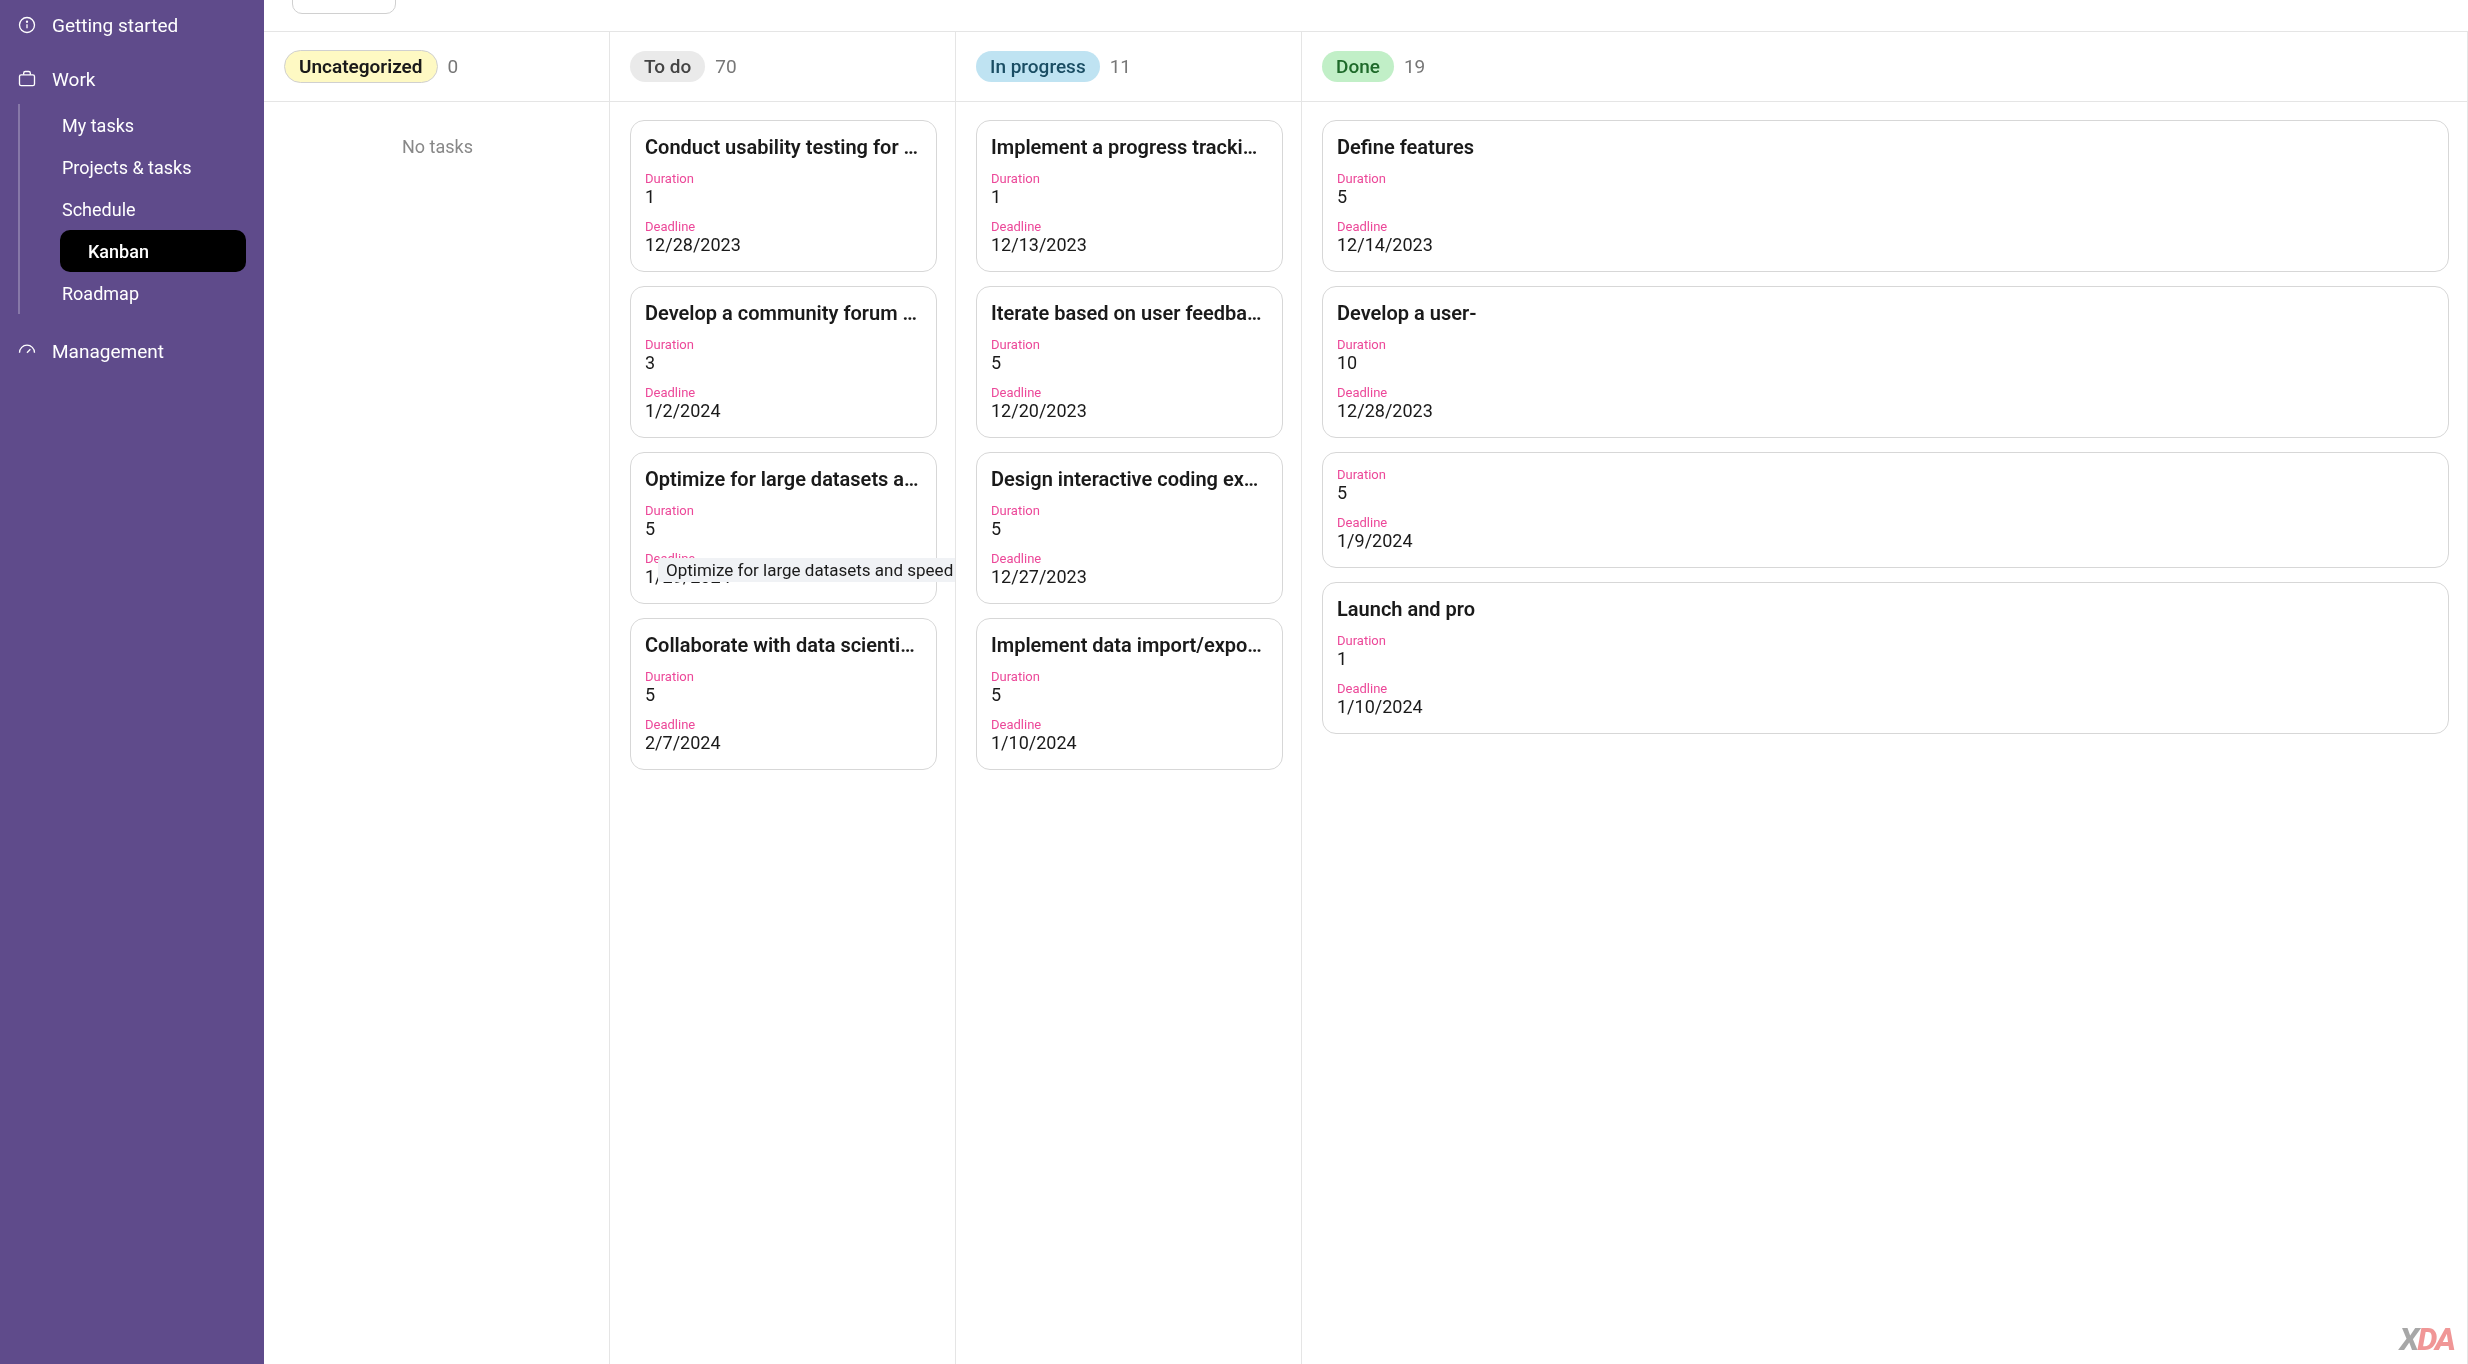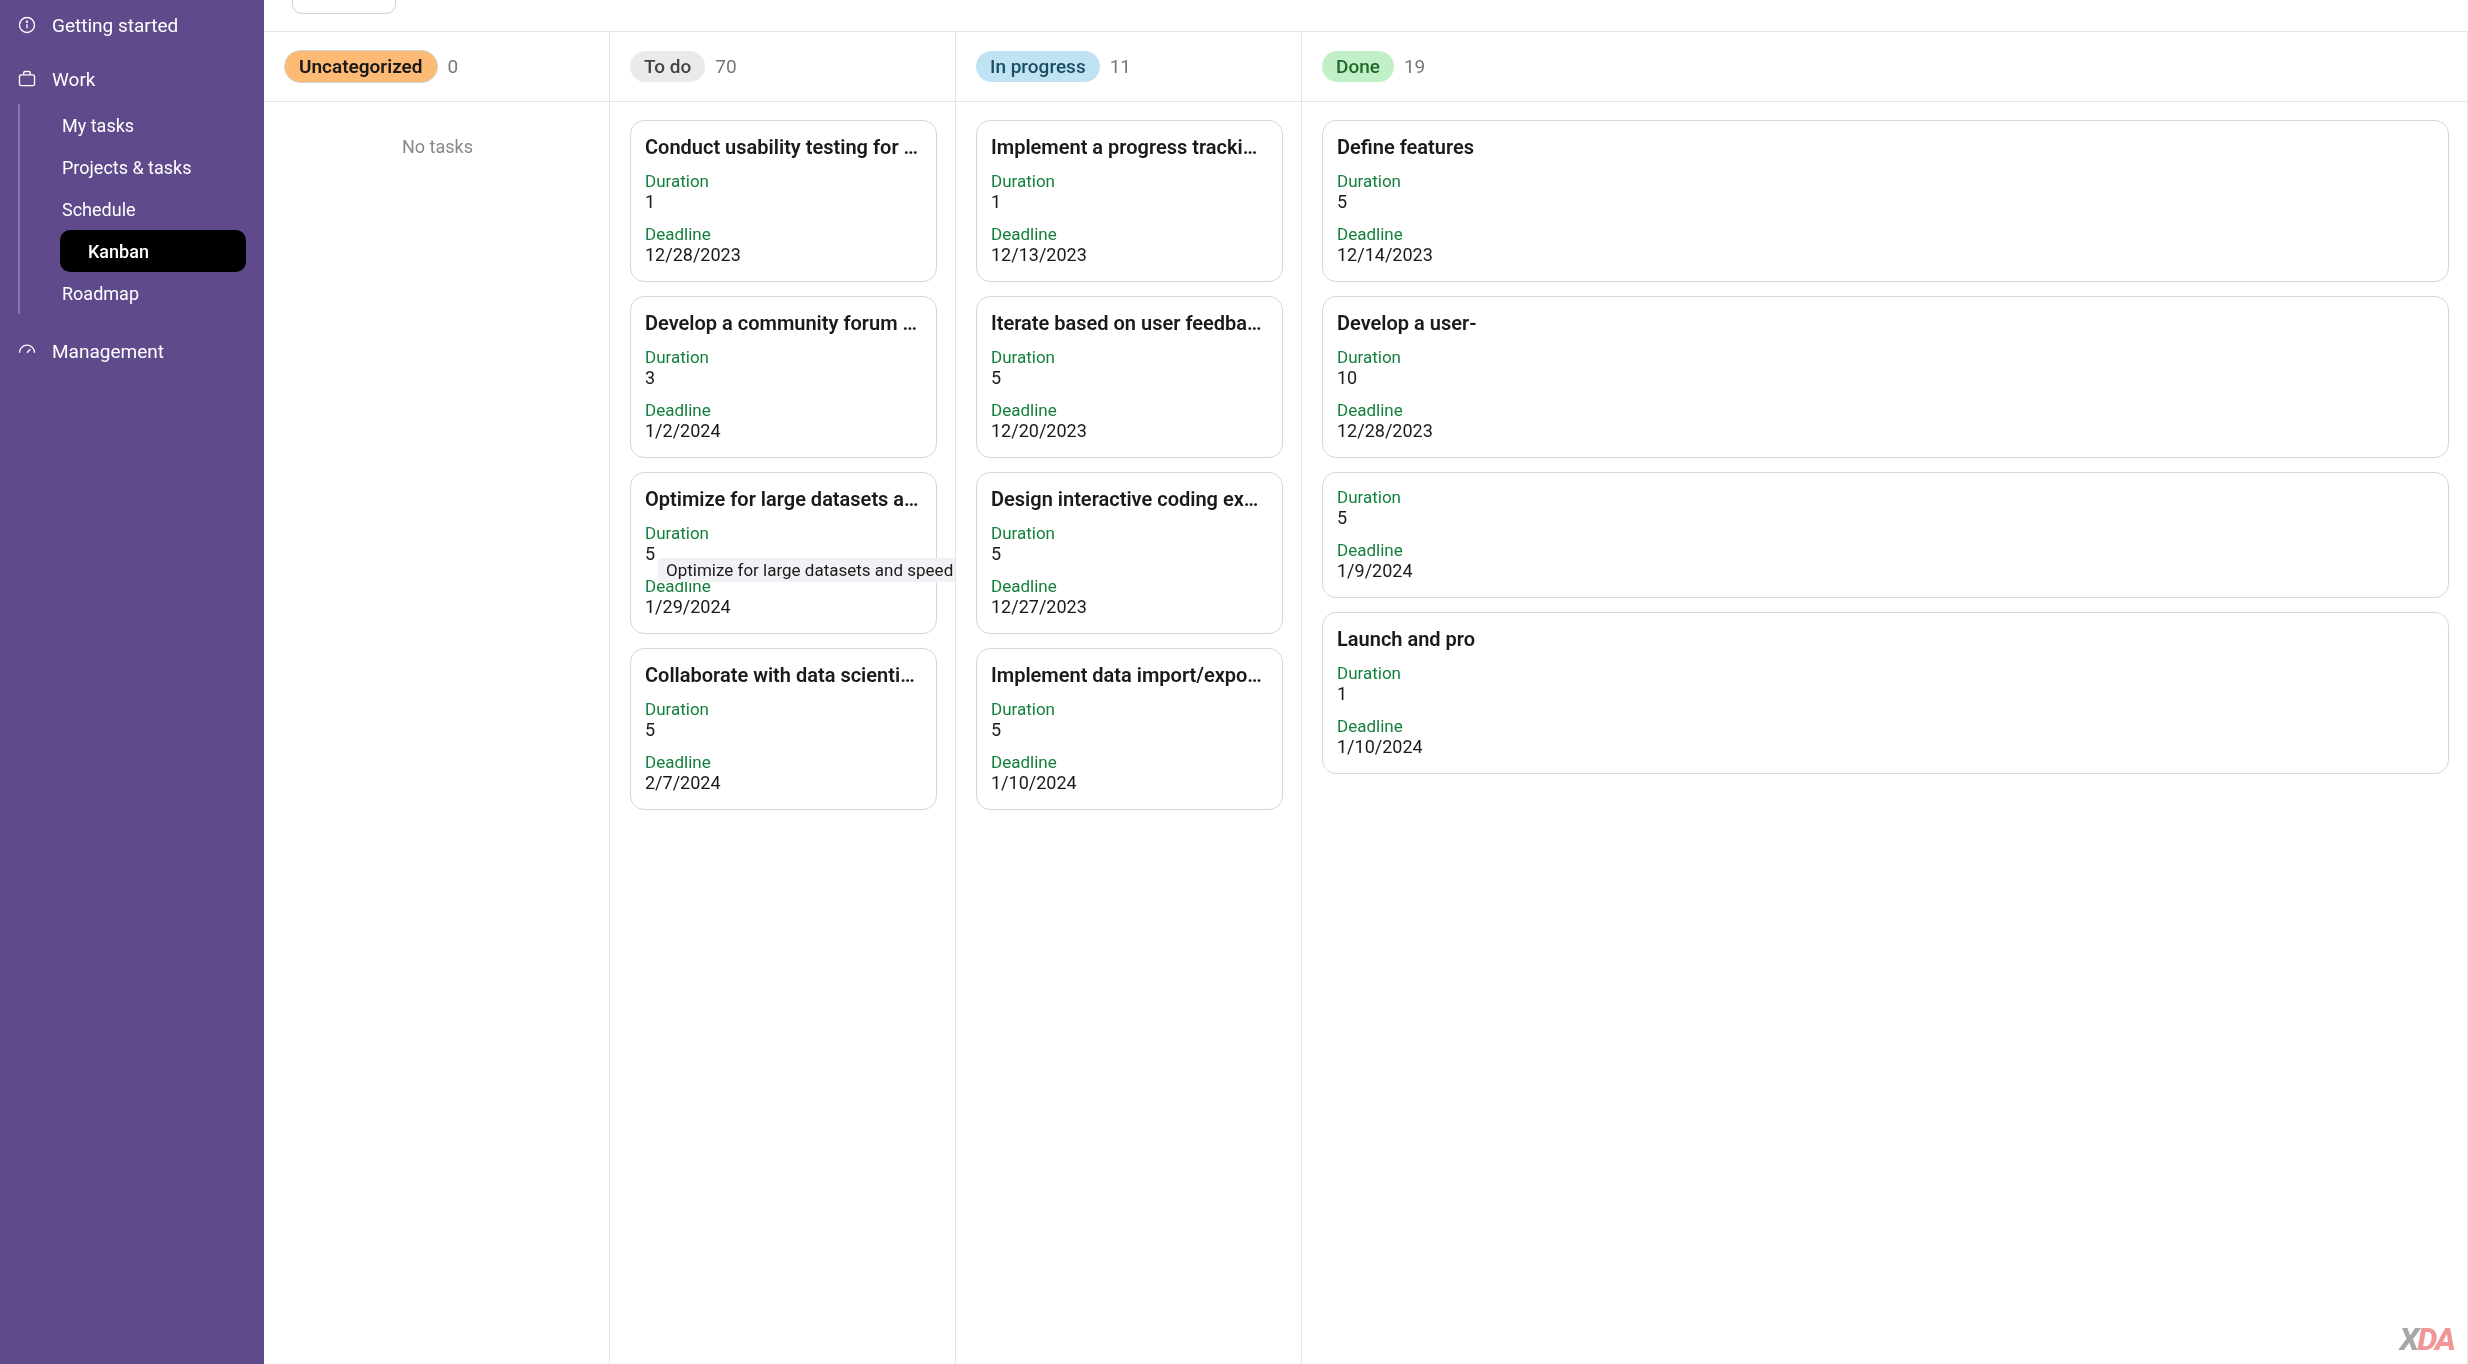--- a/index.html
+++ b/index.html
@@ -103,21 +103,21 @@
     border-bottom: 1px solid #e5e5e5;
     gap: 10px;
   }
   .pill {
     display:inline-flex; align-items:center;
     padding: 4px 14px;
     border-radius: 20px;
     font-size: 19px;
     font-weight: 500;
   }
-  .pill-uncat { background:#fdba74; border:1px solid #d0d0d0; font-weight:600; }
+  .pill-uncat { background:#fef9c3; border:1px solid #d0d0d0; font-weight:600; }
   .pill-todo  { background:#eaeaea; color:#444; }
   .pill-inpr  { background:#bfe3f2; color:#1a4d63; }
   .pill-done  { background:#c1efc7; color:#1e6a2a; }
   .col-count { color:#777; font-size:19px; }
 
   .col-body {
     flex:1;
     overflow-y:auto;
     padding: 18px 18px 18px 20px;
     display:flex; flex-direction:column; gap:14px;
@@ -139,21 +139,21 @@
     display:flex; flex-direction:column;
   }
   .card-title {
     font-size: 20px;
     font-weight: 600;
     white-space: nowrap;
     overflow: hidden;
     text-overflow: ellipsis;
     margin-bottom: 12px;
   }
-  .field-label { font-size: 17px; color:#15803d; }
+  .field-label { font-size: 13px; color:#ec4899; }
   .field-value { font-size: 18px; margin-bottom: 12px; }
   .field-value:last-child { margin-bottom: 0; }
 
   
   .tooltip {
     position: absolute;
     background: #f0f2f5;
     font-size: 17px;
     padding: 2px 8px;
     border-radius: 3px;

